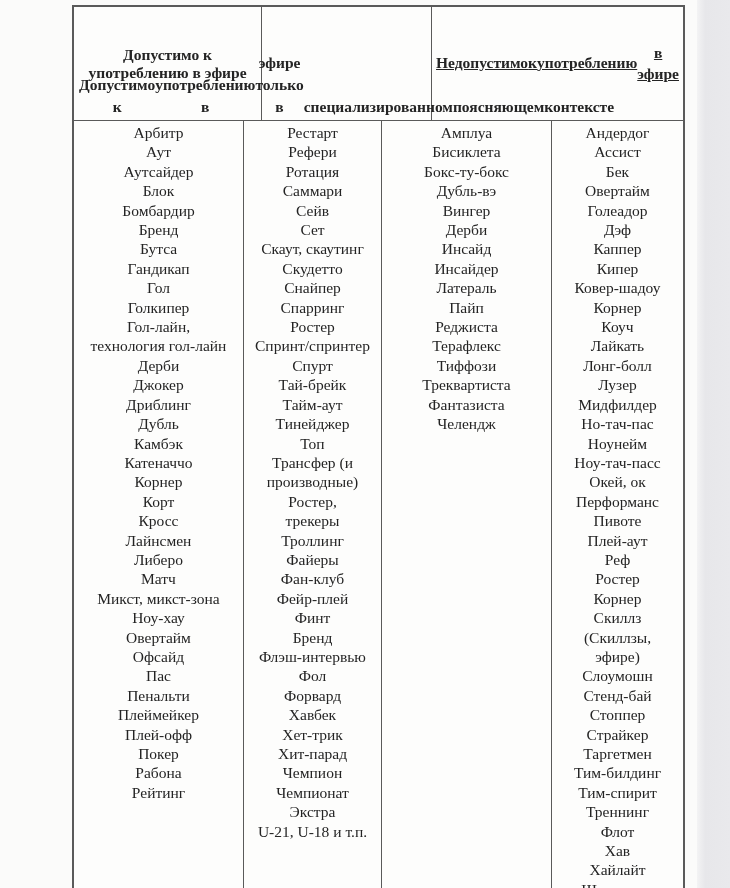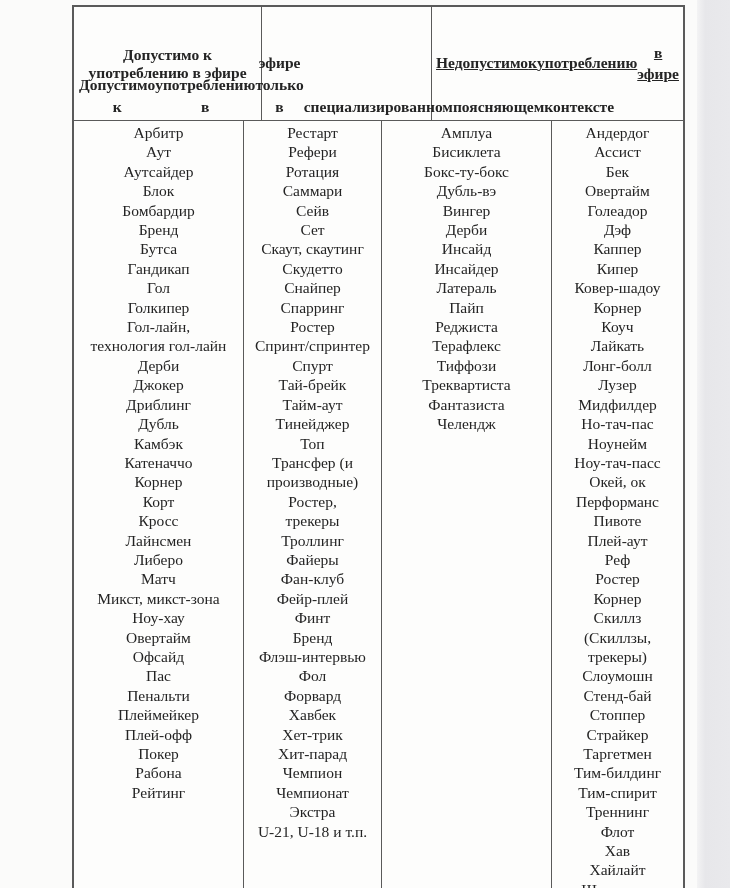--- a/index.html
+++ b/index.html
@@ -200,21 +200,21 @@
         <div class="word-line">Ноу-тач-пасс</div>
         <div class="word-line">Окей, ок</div>
         <div class="word-line">Перформанс</div>
         <div class="word-line">Пивоте</div>
         <div class="word-line">Плей-аут</div>
         <div class="word-line">Реф</div>
         <div class="word-line">Ростер</div>
         <div class="word-line">Корнер</div>
         <div class="word-line">Скиллз</div>
         <div class="word-line">(Скиллзы,</div>
-        <div class="word-line">трекеры)</div>
+        <div class="word-line">эфире)</div>
         <div class="word-line">Слоумошн</div>
         <div class="word-line">Стенд-бай</div>
         <div class="word-line">Стоппер</div>
         <div class="word-line">Страйкер</div>
         <div class="word-line">Таргетмен</div>
         <div class="word-line">Тим-билдинг</div>
         <div class="word-line">Тим-спирит</div>
         <div class="word-line">Треннинг</div>
         <div class="word-line">Флот</div>
         <div class="word-line">Хав</div>

